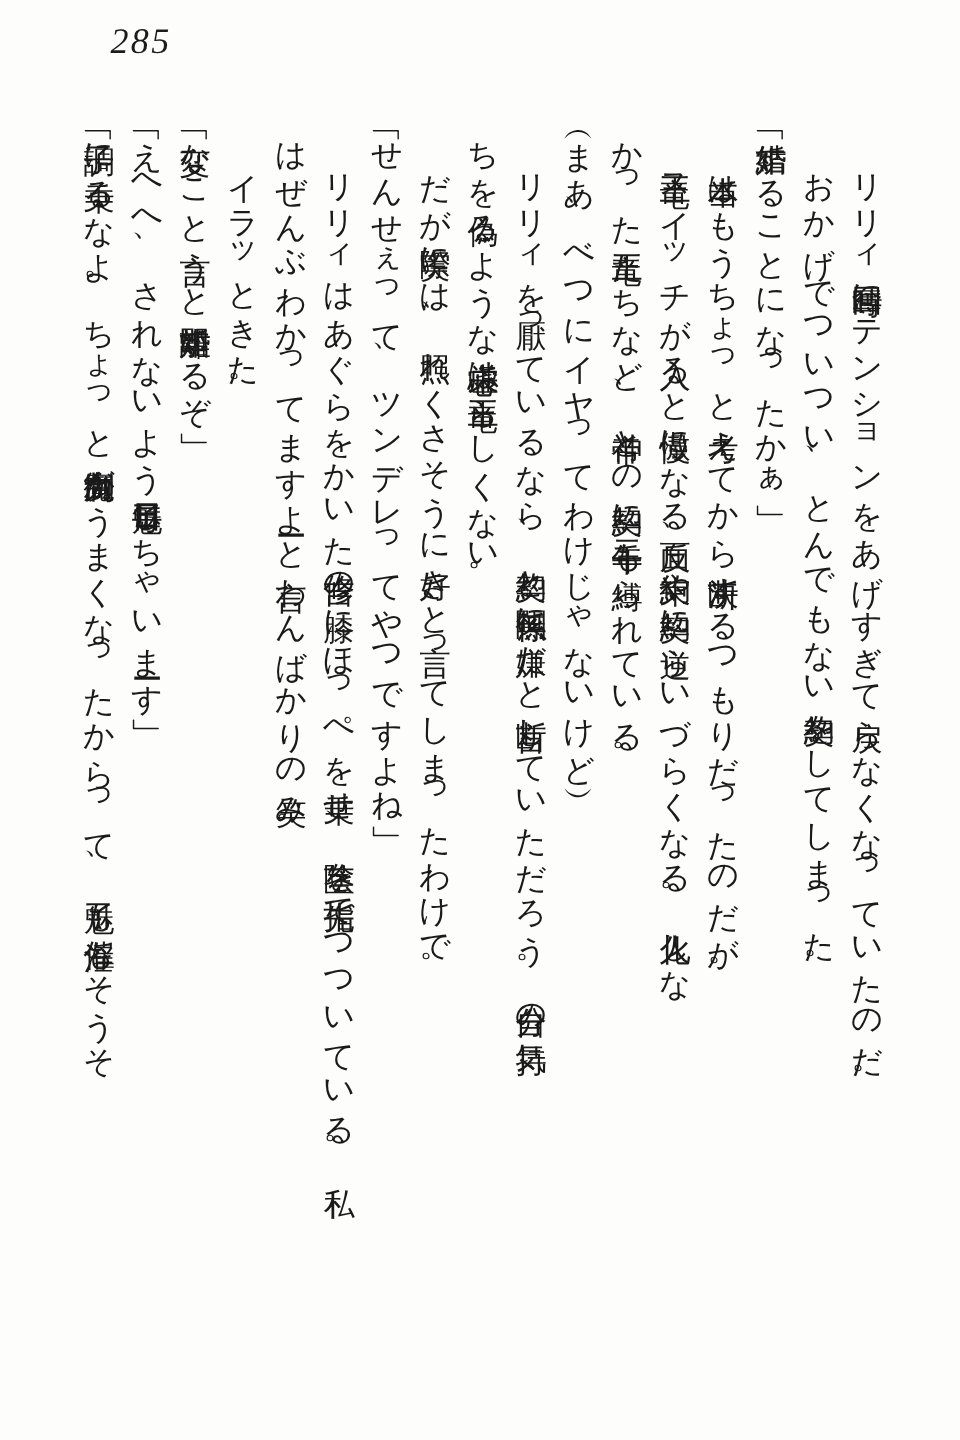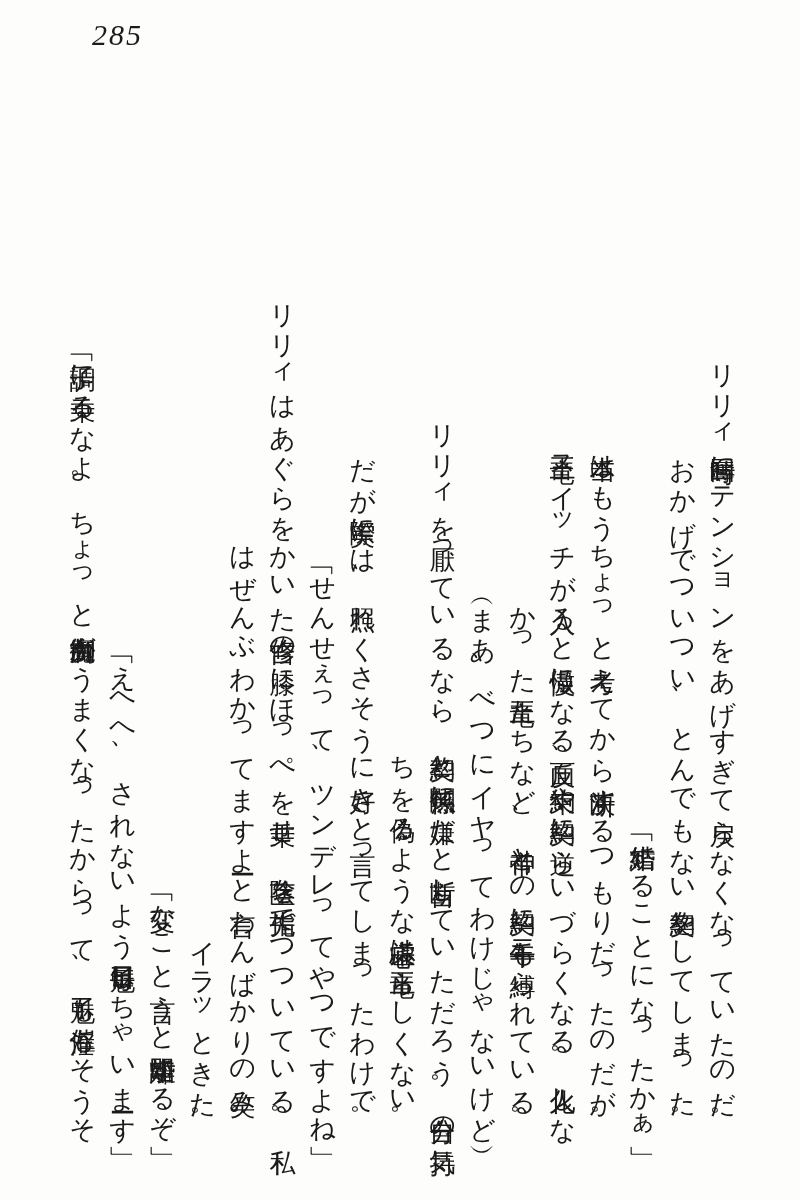--- a/index.html
+++ b/index.html
@@ -10,21 +10,20 @@
     width: 800px;
     height: 1200px;
     position: relative;
     background: #fdfdfc;
     font-family: "Liberation Serif", "DejaVu Serif", serif;
     overflow: hidden;
   }
   .book-page {
     position: absolute;
     inset: 0;
-    text-align: right;
   }
   .page-number {
     position: absolute;
     top: 18px;
     left: 92px;
     font-style: italic;
     font-size: 30px;
     letter-spacing: 2px;
     color: #1c1c1c;
   }

